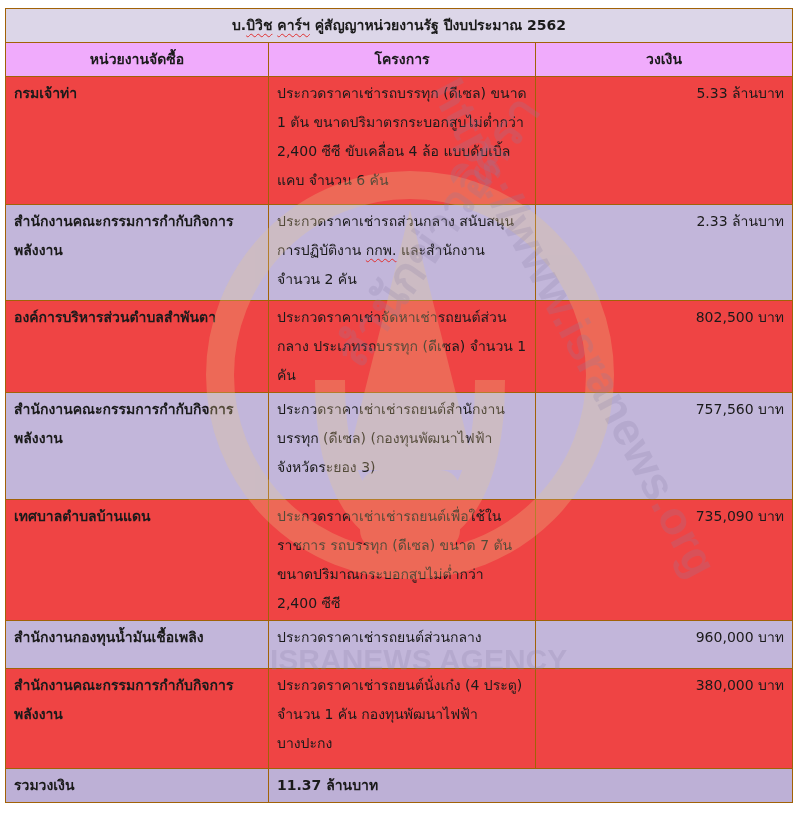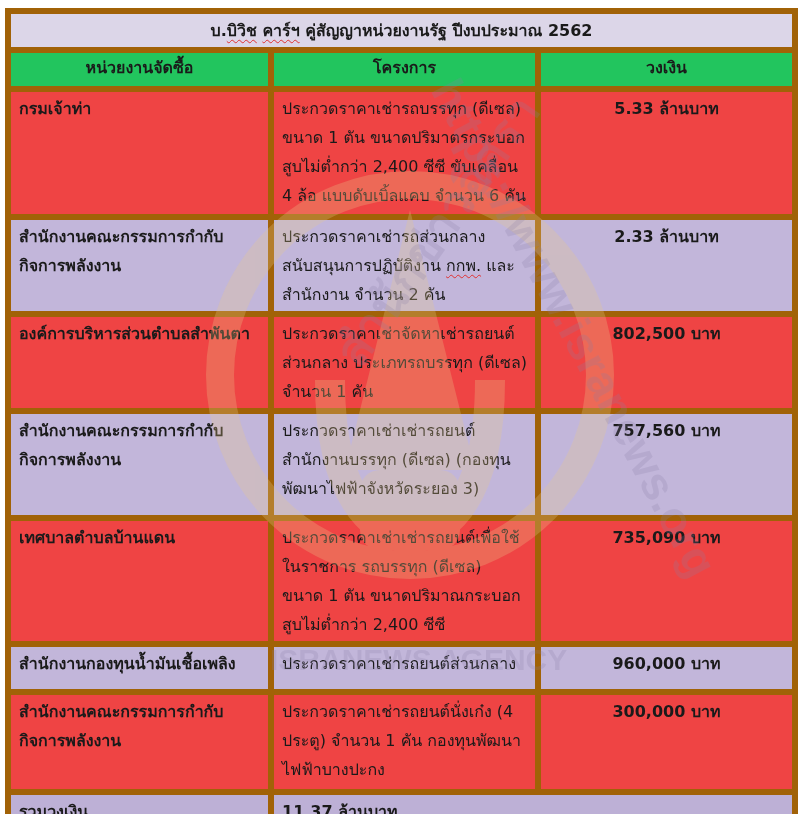--- a/index.html
+++ b/index.html
@@ -23,52 +23,51 @@
     table.contracts {
       position: absolute;
       left: 5px;
       top: 8px;
       width: 787px;
       border-collapse: collapse;
       table-layout: fixed;
       z-index: 1;
     }
     table.contracts td, table.contracts th {
-      border: 6px solid #a16207;
+      border: 1px solid #a16207;
       vertical-align: top;
       color: #1a1a1a;
-      font-size: 16px;
+      font-size: 14px;
       line-height: 29px;
       padding: 2px 8px;
       box-sizing: border-box;
     }
     .row-title td {
       background: #dcd6e8;
       text-align: center;
       font-weight: bold;
       font-size: 16px;
       height: 32px;
       padding: 0;
       line-height: 31px;
       border-top: 2px solid #a497c6;
     }
     .row-head th {
-      background: #22c55e;
+      background: #f0abfc;
       font-weight: bold;
       font-size: 15.5px;
       height: 32px;
       padding: 0;
       line-height: 31px;
-      font-family: Liberation Mono, monospace;
     }
     .row-light td { background: #ef4444; }
     .row-dark td { background: #c2b6da; }
     td.agency { font-weight: bold; font-size: 15px; padding-left: 6px; }
     td.project { color: #3a3a3a; font-size: 13.5px; padding-left: 12px; margin-left: 8px; }
-    td.amount { text-align: center; font-size: 14.5px; padding-top: 2px; font-weight: bold; }
+    td.amount { text-align: right; font-size: 14.5px; padding-top: 2px; }
     .row-total td {
       background: #bdb0d6;
       font-weight: bold;
       font-size: 15.5px;
       height: 33px;
       padding: 0;
       line-height: 32px;
     }
     .misspell {
       text-decoration: underline wavy #e03030;
@@ -120,34 +119,34 @@
   </tr>
 
   <tr class="row-dark" style="height:107px">
     <td class="agency">สำนักงานคณะกรรมการกำกับกิจการพลังงาน</td>
     <td class="project">ประกวดราคาเช่าเช่ารถยนต์สำนักงานบรรทุก (ดีเซล) (กองทุนพัฒนาไฟฟ้าจังหวัดระยอง 3)</td>
     <td class="amount">757,560 บาท</td>
   </tr>
 
   <tr class="row-light" style="height:108px">
     <td class="agency">เทศบาลตำบลบ้านแดน</td>
-    <td class="project">ประกวดราคาเช่าเช่ารถยนต์เพื่อใช้ในราชการ รถบรรทุก (ดีเซล) ขนาด 1 ตัน ขนาดปริมาณกระบอกสูบไม่ต่ำกว่า 2,400 ซีซี</td>
+    <td class="project">ประกวดราคาเช่าเช่ารถยนต์เพื่อใช้ในราชการ รถบรรทุก (ดีเซล) ขนาด 7 ตัน ขนาดปริมาณกระบอกสูบไม่ต่ำกว่า 2,400 ซีซี</td>
     <td class="amount">735,090 บาท</td>
   </tr>
 
   <tr class="row-dark" style="height:48px">
     <td class="agency">สำนักงานกองทุนน้ำมันเชื้อเพลิง</td>
     <td class="project">ประกวดราคาเช่ารถยนต์ส่วนกลาง</td>
     <td class="amount">960,000 บาท</td>
   </tr>
 
   <tr class="row-light" style="height:100px">
     <td class="agency">สำนักงานคณะกรรมการกำกับกิจการพลังงาน</td>
     <td class="project">ประกวดราคาเช่ารถยนต์นั่งเก๋ง (4 ประตู) จำนวน 1 คัน กองทุนพัฒนาไฟฟ้าบางปะกง</td>
-    <td class="amount">300,000 บาท</td>
+    <td class="amount">380,000 บาท</td>
   </tr>
 
   <tr class="row-total">
     <td>รวมวงเงิน</td>
     <td colspan="2">11.37 ล้านบาท</td>
   </tr>
 </tbody>
   </table>
 
 <svg class="watermark" viewBox="0 0 800 814" width="800" height="814">

